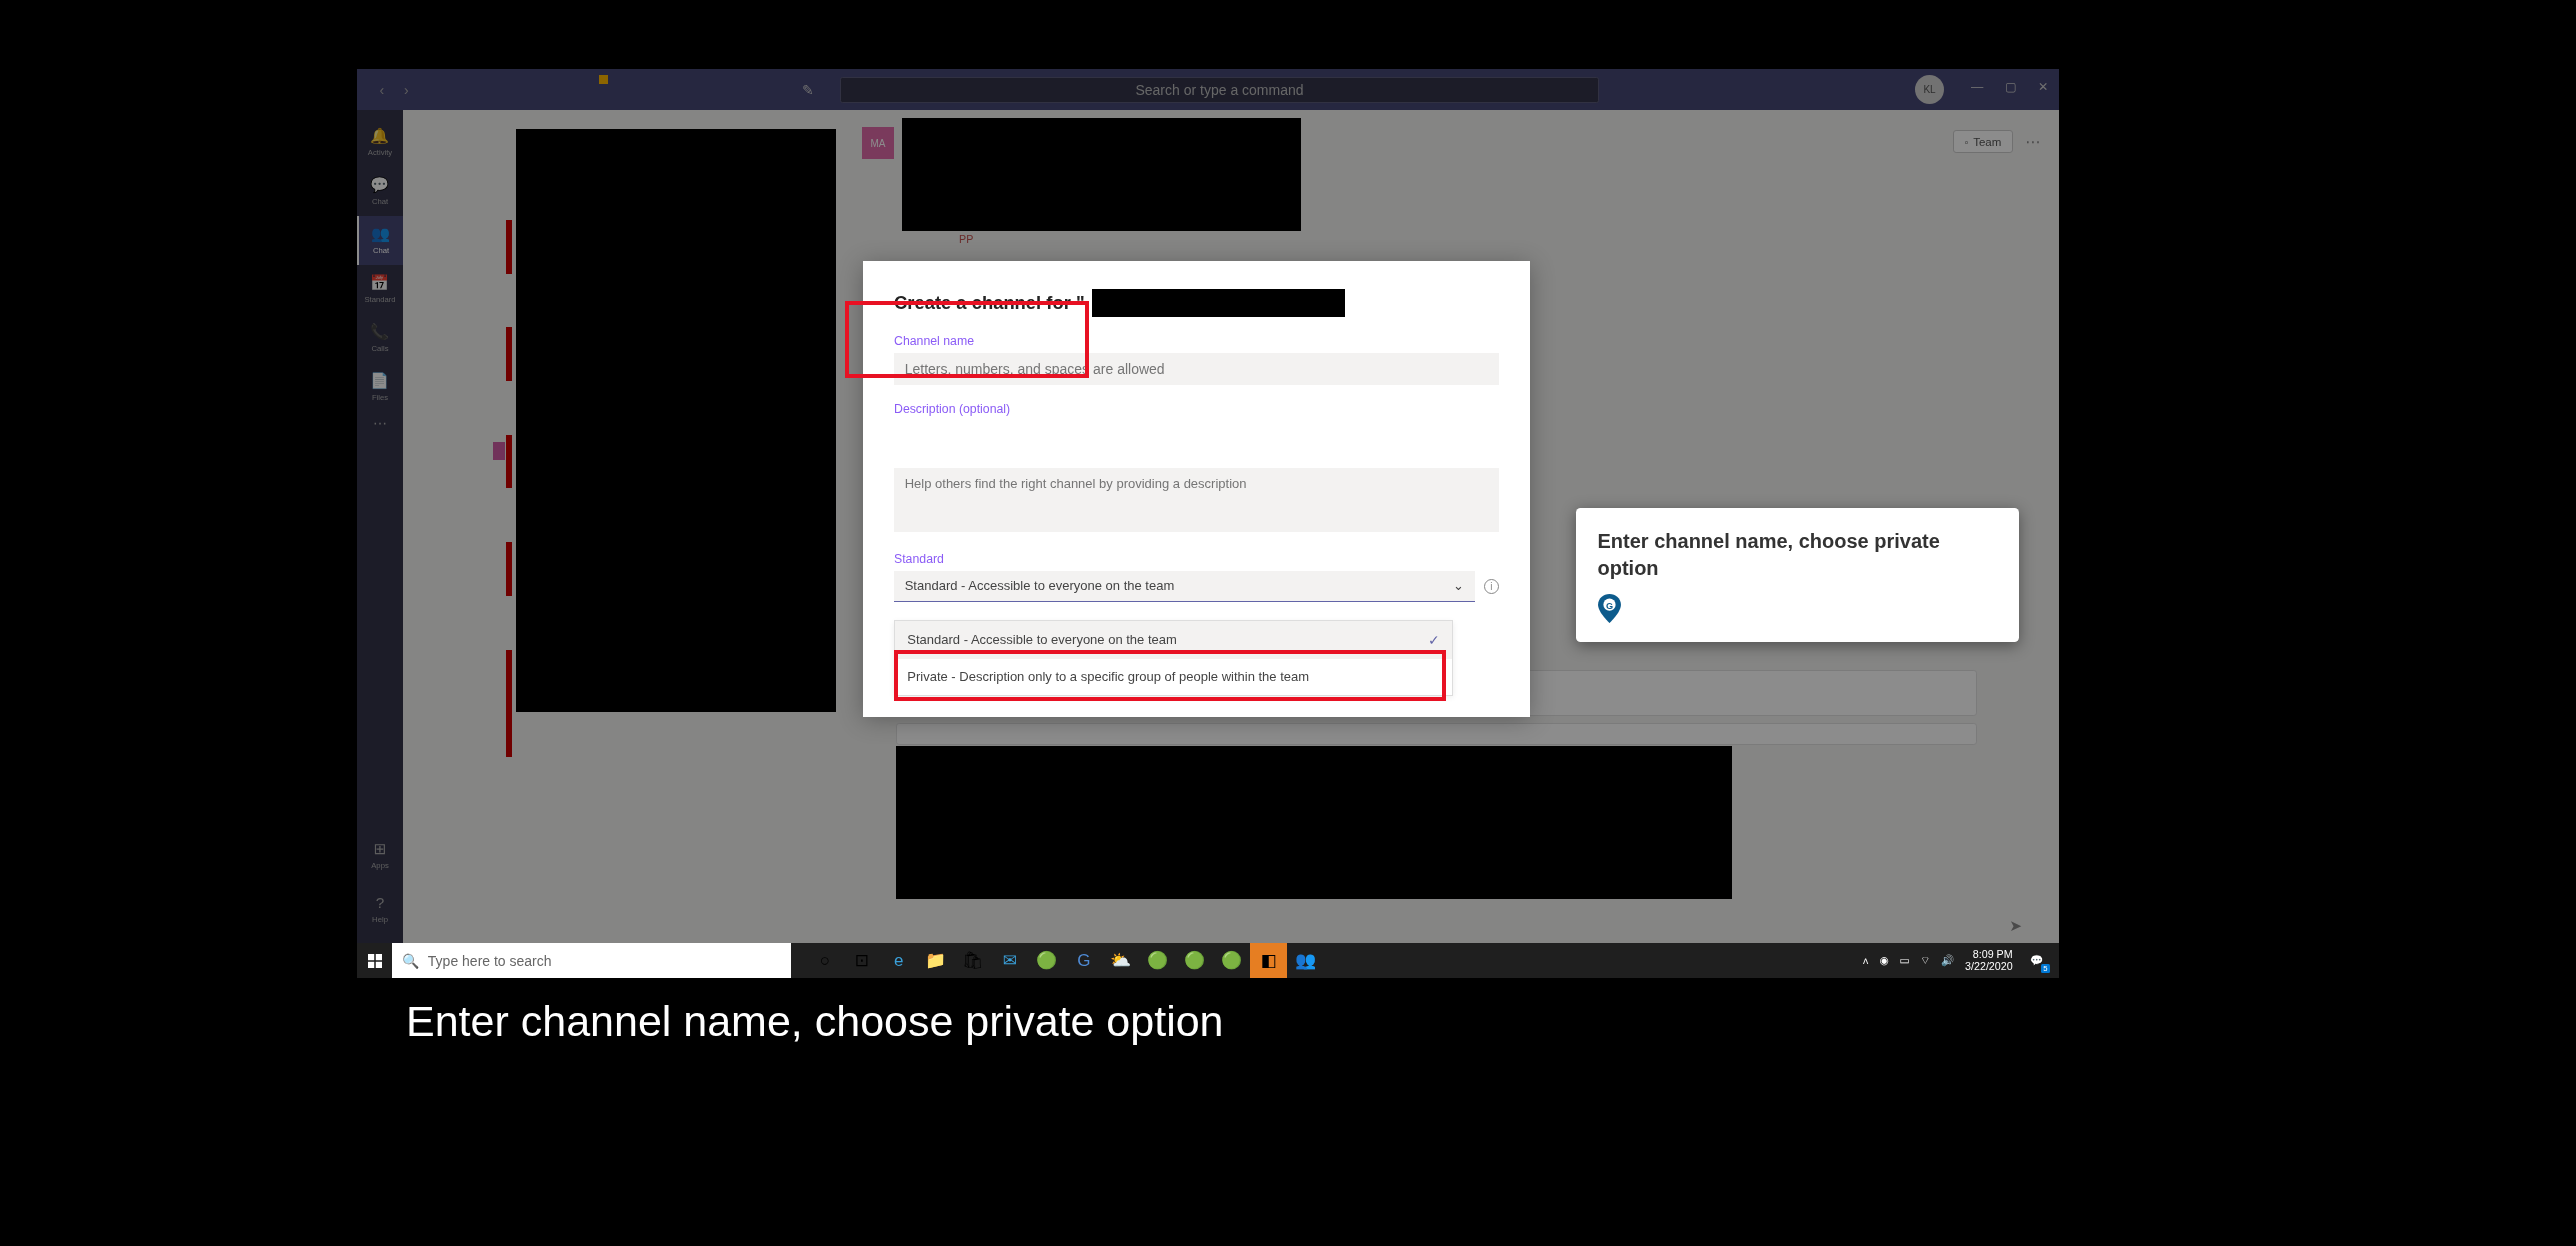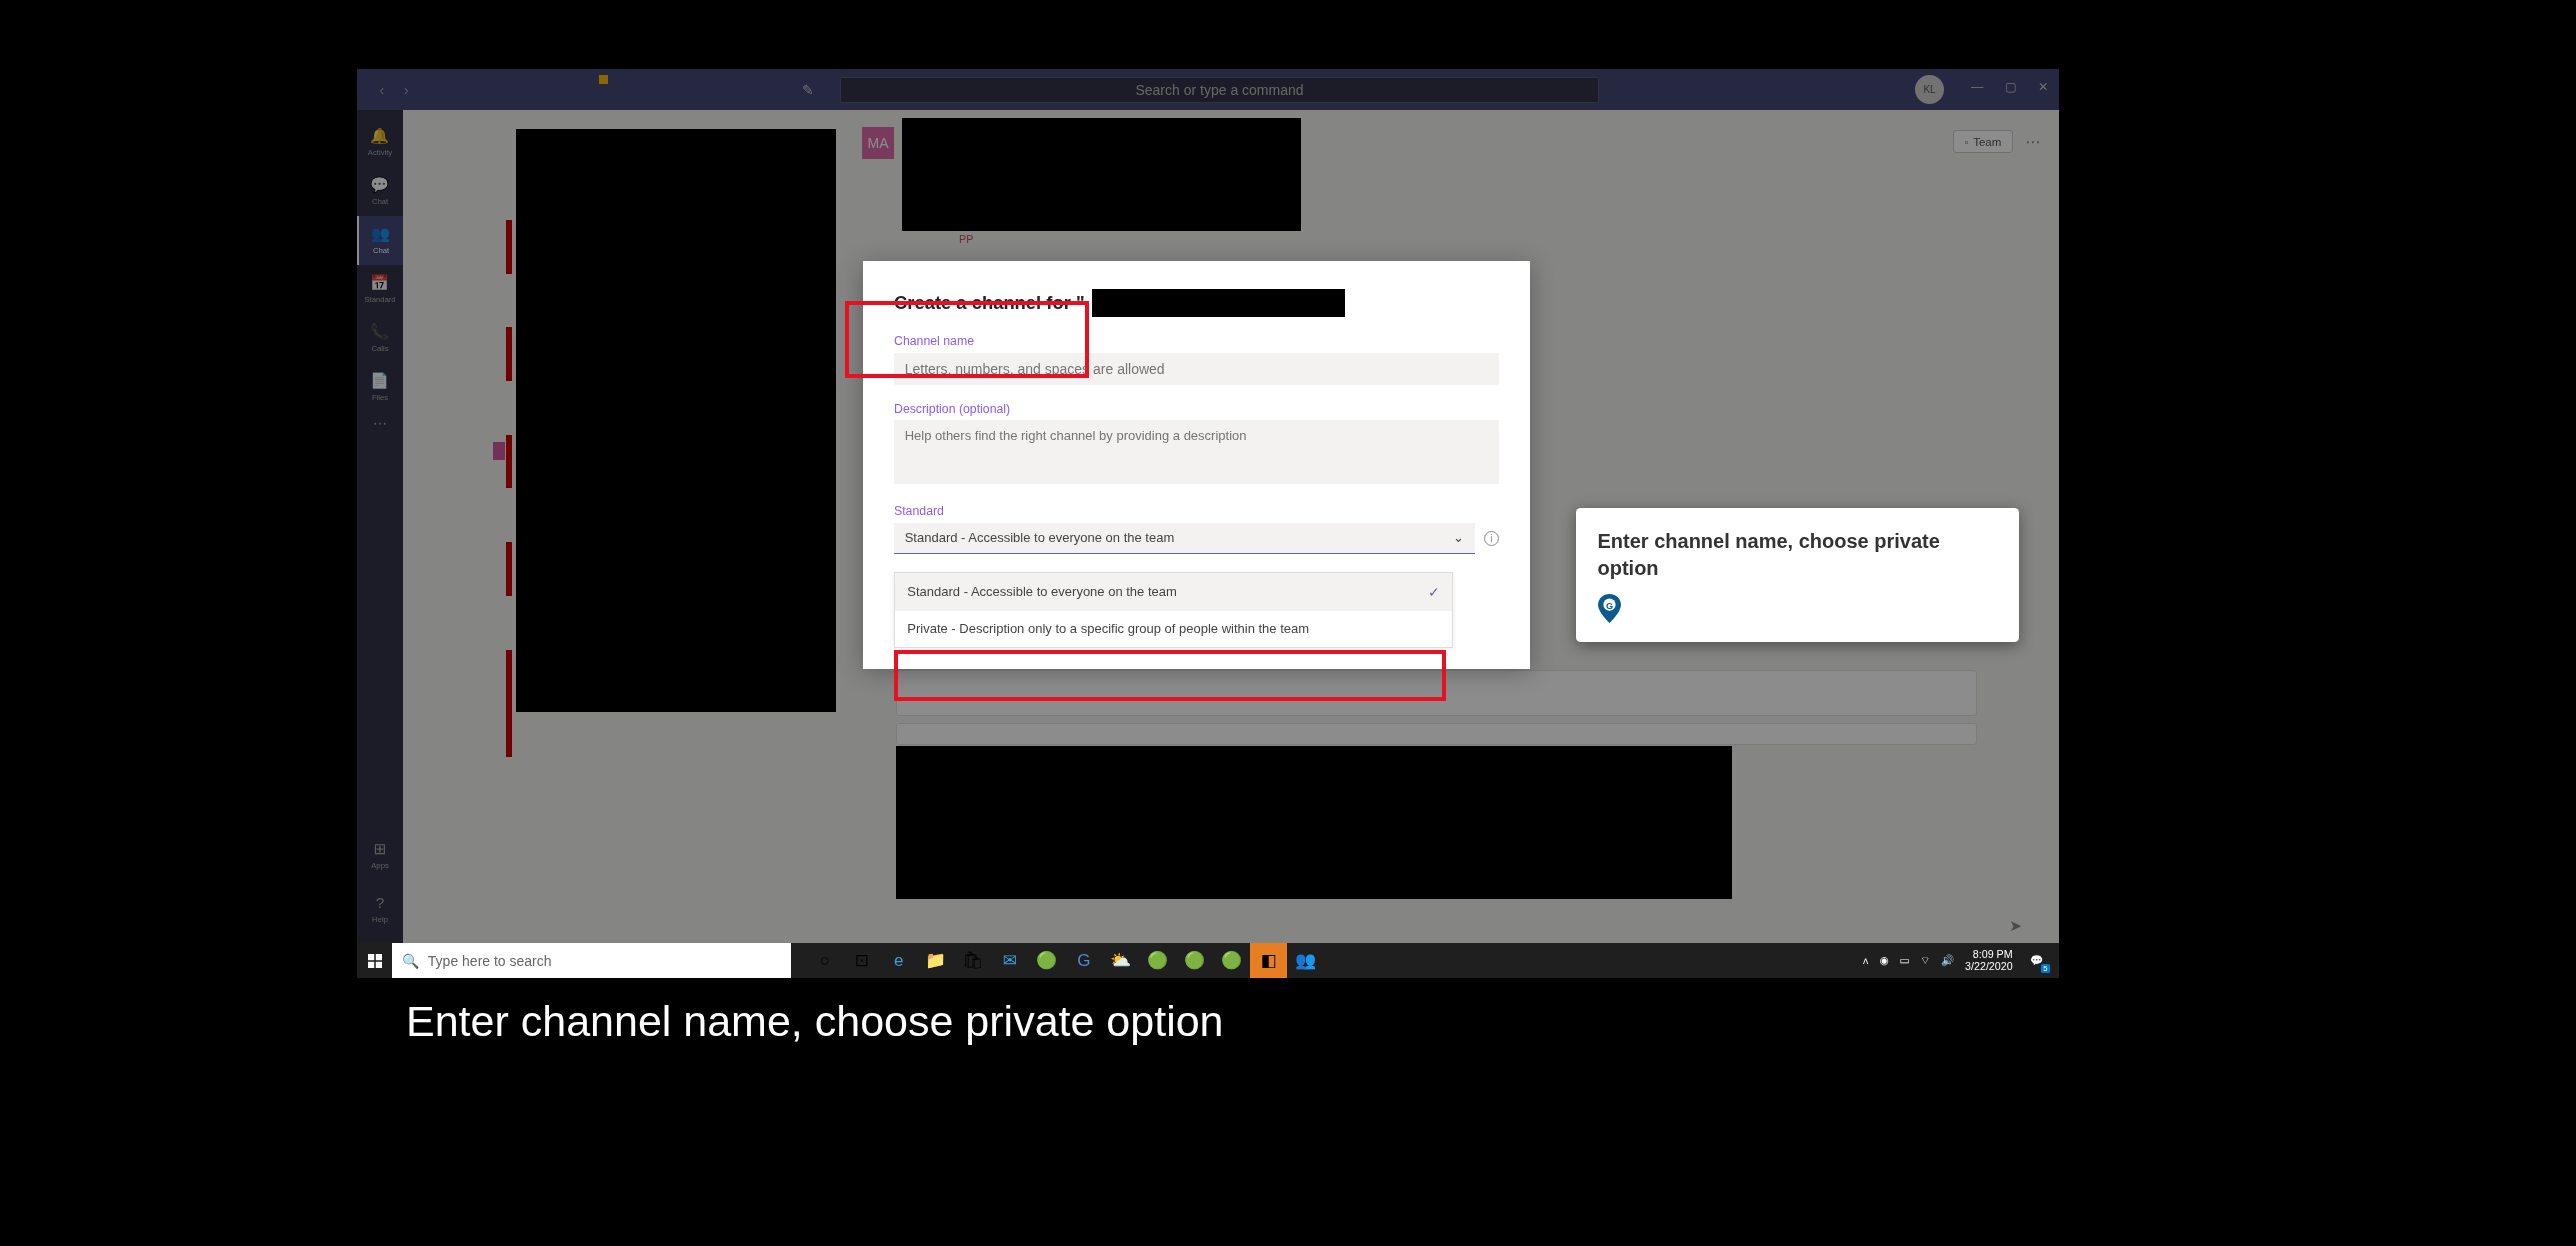--- a/index.html
+++ b/index.html
@@ -29,39 +29,39 @@
   .side-bottom { margin-top: auto; margin-bottom: 9.2px; display: flex; flex-direction: column; gap: 4.6px; align-items: center; }
 
   .left-pane { position: absolute; left: 46px; top: 41px; bottom: 0; width: 433px; background: #f3f2f1; }
   .left-black { position: absolute; left: 113px; top: 19px; width: 360px; height: 583px; background: #000; }
   .pane-red-bar { position: absolute; left: 103px; top: 110px; width: 6.1px; height: 537px; background: linear-gradient(#c00 0 10%, transparent 10% 20%, #c00 20% 30%, transparent 30% 40%, #c00 40% 50%, transparent 50% 60%, #c00 60% 70%, transparent 70% 80%, #c00 80% 100%); }
   .pane-pink { position: absolute; left: 90px; top: 332px; width: 12.3px; height: 18.4px; background: #ce5ca5; }
   .join-team { position: absolute; left: 104px; bottom: 14px; color: #666; font-size: 14px; display: flex; align-items: center; gap: 9.2px; }
   .join-gear { position: absolute; right: 15.3px; bottom: 15.3px; color: #888; font-size: 15.3px; }
 
   .main-pane { position: absolute; left: 479px; top: 41px; right: 0; bottom: 0; background: #f3f2f1; }
-  .chat-avatar { position: absolute; left: 26px; top: 17px; width: 32px; height: 32px; border-radius: 0; background: #de6aa8; color: #fff; display: flex; align-items: center; justify-content: center; font-size: 14px; }
+  .chat-avatar { position: absolute; left: 26px; top: 17px; width: 32px; height: 32px; border-radius: 0; background: #de6aa8; color: #fff; display: flex; align-items: center; justify-content: center; font-size: 10px; }
   .chat-black-top { position: absolute; left: 66px; top: 7.7px; width: 399px; height: 113px; background: #000; }
   .pp-label { position: absolute; left: 123px; top: 123px; color: #c0504d; font-size: 10.7px; }
   .team-pill { position: absolute; right: 46px; top: 20px; height: 23px; padding: 0 10.7px; border: 0.8px solid #ccc; border-radius: 3.1px; background: #fff; display: flex; align-items: center; gap: 4.6px; color: #555; font-size: 11.5px; }
   .main-more { position: absolute; right: 17px; top: 23px; color: #888; font-size: 15.3px; letter-spacing: 1.5px; }
   .msg-card { position: absolute; background: #fff; border: 0.8px solid #e1e1e1; border-radius: 3.1px; }
   .chat-black-bottom { position: absolute; left: 60px; top: 636px; width: 836px; height: 153px; background: #000; }
   .send-icon { position: absolute; right: 37px; top: 807px; color: #888; font-size: 15.3px; }
 
   
   .dim { position: absolute; inset: 0; background: rgba(0,0,0,.45); }
 
   
   .modal { position: absolute; left: 506px; top: 192px; width: 667px; min-height: 399px; background: #fff; padding: 28px 31px 21.5px 31px; box-shadow: 0 3.1px 23px rgba(0,0,0,.3); }
   .modal h2 { font-size: 18.4px; font-weight: 600; color: #242424; margin-bottom: 3.1px; display: flex; align-items: center; gap: 4.6px; }
   .modal .title-black { display: inline-block; width: 253px; height: 28px; background: #000; vertical-align: middle; margin-left: 3.1px; }
   .fld-label { font-size: 12.3px; color: #8b5cf6; margin-top: 17px; margin-bottom: 4.6px; }
   .text-input { width: 100%; height: 32px; background: #f3f2f1; border: none; padding: 0 10.7px; font-size: 14px; color: #666; }
-  .text-area { width: 100%; height: 64px; background: #f3f2f1; border: none; padding: 7.7px 10.7px; font-size: 13px; color: #666; resize: none; }
+  .text-area { width: 100%; height: 64px; background: #f3f2f1; border: none; padding: 7.7px 10.7px; font-size: 13px; color: #666; resize: none; margin-top: 48px; }
   .privacy-row { display: flex; align-items: center; gap: 9.2px; }
   .select { flex: 1; height: 31px; background: #f3f2f1; border: none; border-bottom: 1.5px solid #6264a7; padding: 0 10.7px; font-size: 13px; color: #444; display: flex; align-items: center; justify-content: space-between; cursor: pointer; }
   .info-icon { width: 15.3px; height: 15.3px; border: 1.2px solid #888; border-radius: 50%; display: flex; align-items: center; justify-content: center; color: #888; font-size: 10px; }
   .dropdown { margin-top: 18.4px; border: 0.8px solid #ddd; width: calc(100% - 46px); background: #fff; box-shadow: 0 1.5px 6.1px rgba(0,0,0,.08); }
   .dd-item { padding: 10.7px 12.3px; font-size: 13px; color: #444; display: flex; align-items: center; justify-content: space-between; cursor: pointer; }
   .dd-item.sel { background: #f3f2f1; }
   .check { color: #6264a7; font-size: 14px; }
 
   .red-box { position: absolute; border: 4.6px solid #e81123; pointer-events: none; }
 

